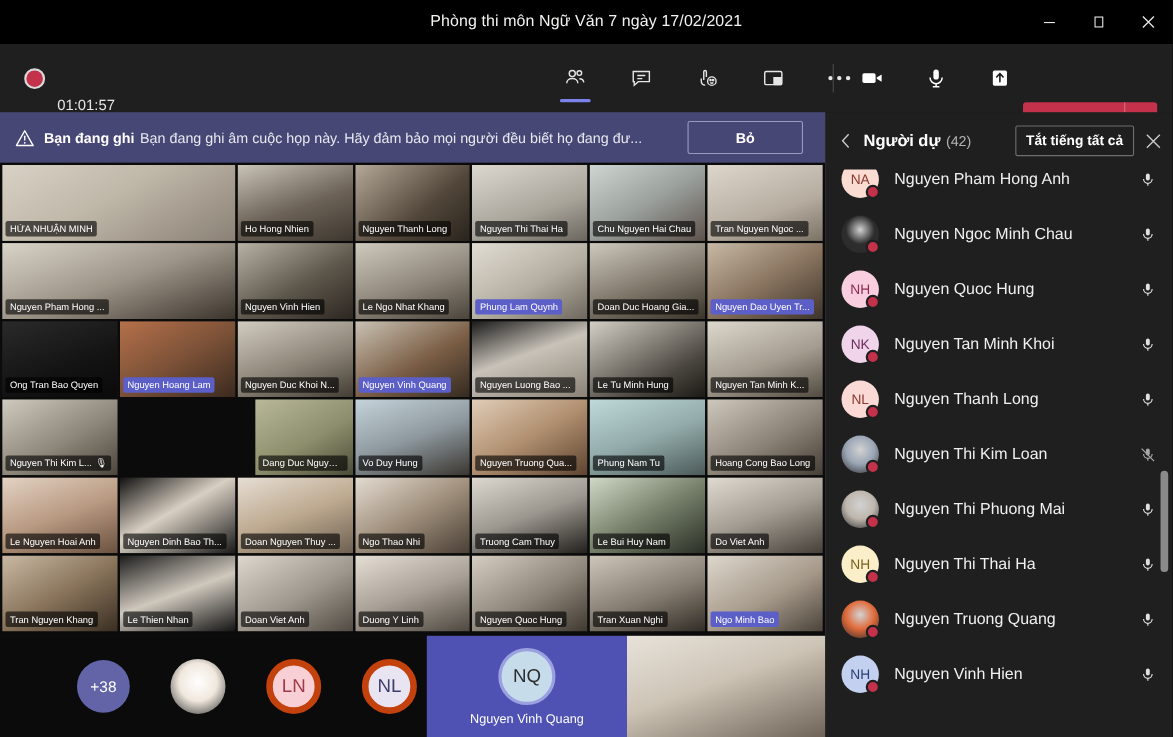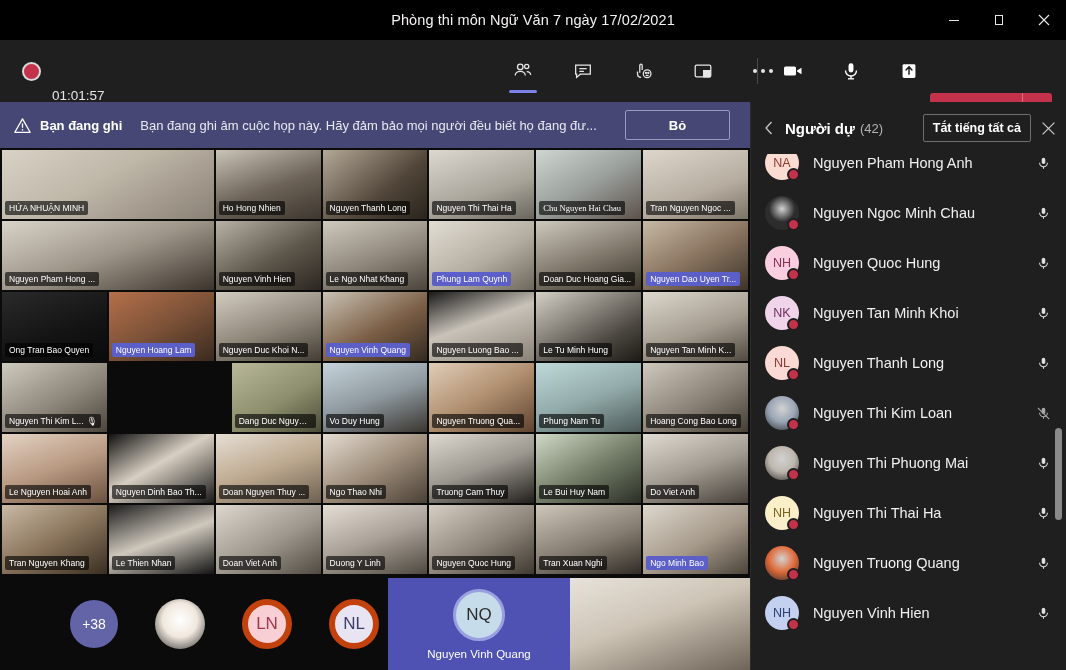--- a/index.html
+++ b/index.html
@@ -74,21 +74,21 @@
     border-left: 1px solid rgba(255,255,255,.3); width: 30px; height: 33px;
     display: flex; align-items: center; justify-content: center;
   }
 
   
   .banner {
     position: absolute; top: 102px; left: 0; width: 750px; height: 46px;
     background: #464775; display: flex; align-items: center; padding: 0 10px 0 14px;
   }
   .banner-warn { color: #fff; margin-right: 9px; display: flex; align-items: center; }
-  .banner-strong { color: #fff; font-size: 13px; font-weight: bold; margin-right: 18px; white-space: nowrap; }
+  .banner-strong { color: #fff; font-size: 13px; font-weight: bold; margin-right: 5px; white-space: nowrap; }
   .banner-text {
     color: #e8e8f0; font-size: 13px; flex: 1; white-space: nowrap; overflow: hidden;
     text-overflow: ellipsis; margin-right: 12px;
   }
   .banner-btn {
     width: 105px; height: 30px; border: 1px solid #9a9ac0; background: transparent;
     color: #fff; font-size: 13px; font-weight: bold; font-family: inherit; border-radius: 2px;
     margin-right: 10px;
   }
 
@@ -318,21 +318,21 @@
         <div class="tile-name">Ho Hong Nhien</div>
       </div>
       <div class="tile" style="grid-area: 1 / 4 / span 1 / span 1;">
         <div class="tile-bg" style="background: linear-gradient(140deg, rgb(180, 168, 152) 0%, rgb(81, 70, 57) 60%, rgb(42, 36, 29) 100%);"></div>
         <div class="tile-name">Nguyen Thanh Long</div>
       </div>
       <div class="tile" style="grid-area: 1 / 5 / span 1 / span 1;">
         <div class="tile-bg" style="background: linear-gradient(160deg, rgb(220, 216, 208) 0%, rgb(168, 164, 154) 60%, rgb(106, 102, 94) 100%);"></div>
         <div class="tile-name">Nguyen Thi Thai Ha</div>
       </div>
-      <div class="tile" style="grid-area: 1 / 6 / span 1 / span 1; font-family: Liberation Serif, serif;">
+      <div class="tile" style="grid-area: 1 / 6 / span 1 / span 1;">
         <div class="tile-bg" style="background: linear-gradient(150deg, rgb(207, 214, 210) 0%, rgb(154, 160, 156) 50%, rgb(94, 82, 76) 100%);"></div>
         <div class="tile-name">Chu Nguyen Hai Chau</div>
       </div>
       <div class="tile" style="grid-area: 1 / 7 / span 1 / span 1;">
         <div class="tile-bg" style="background: linear-gradient(160deg, rgb(221, 214, 204) 0%, rgb(182, 173, 160) 60%, rgb(123, 114, 102) 100%);"></div>
         <div class="tile-name">Tran Nguyen Ngoc ...</div>
       </div>
       <div class="tile" style="grid-area: 2 / 1 / span 1 / span 1;">
         <div class="tile-bg" style="background: linear-gradient(150deg, rgb(203, 196, 186) 0%, rgb(139, 130, 118) 55%, rgb(77, 70, 61) 100%);"></div>
         <div class="tile-name">TRẦN QUỐC TRUNG</div>

